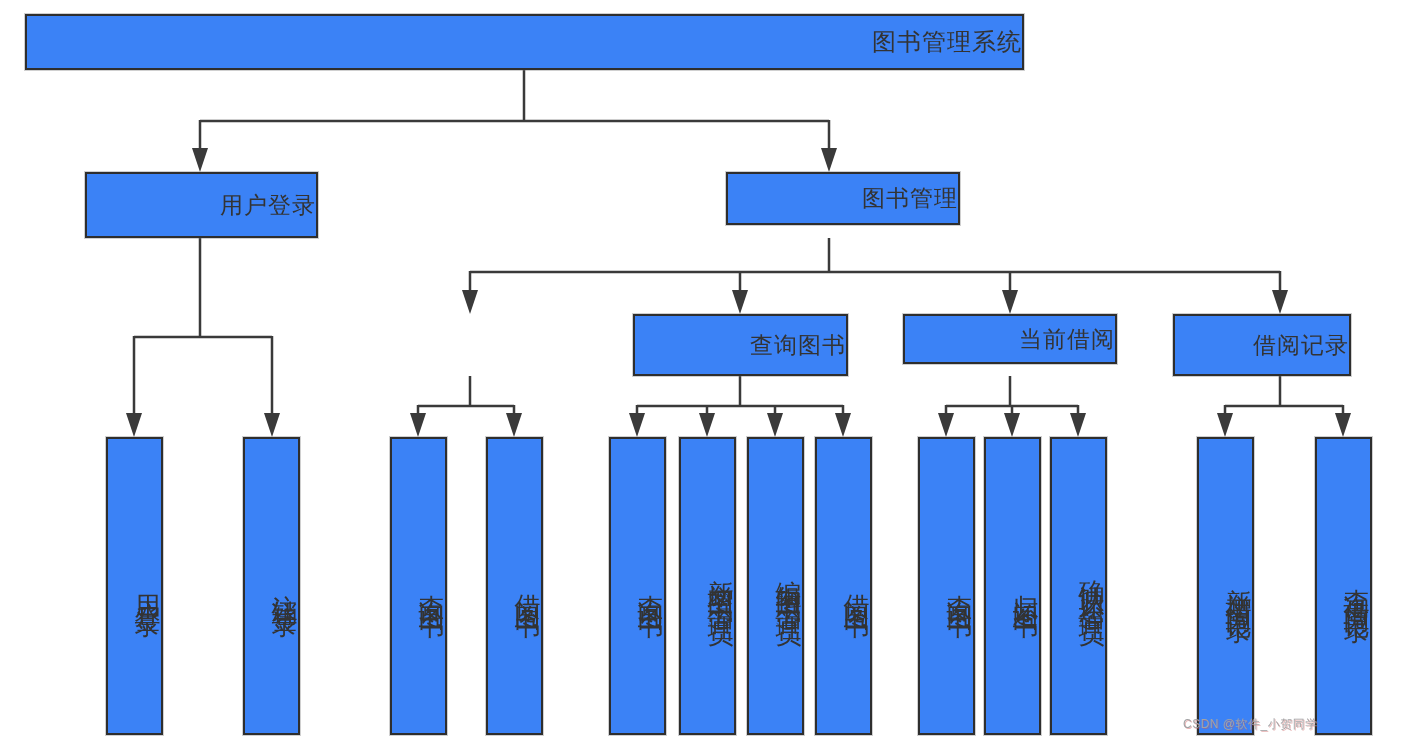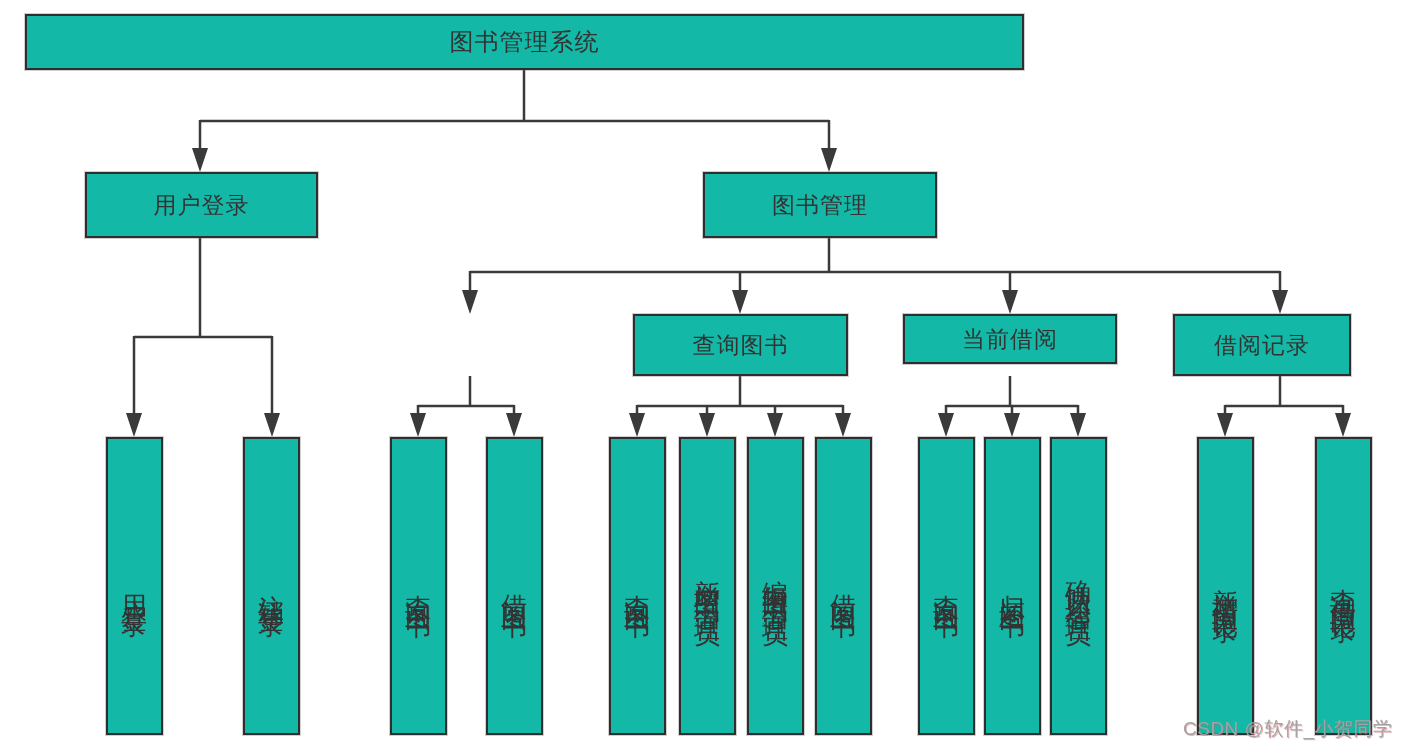--- a/index.html
+++ b/index.html
@@ -7,43 +7,43 @@
     position:relative;
     width:1405px;height:747px;
     background:#ffffff;
     font-family:"Liberation Sans","DejaVu Sans",sans-serif;
     overflow:hidden;
   }
   #connectors{position:absolute;left:0;top:0;z-index:1;}
   .node{
     position:absolute;
     box-sizing:border-box;
-    background:#14b8a6;
+    background:#3b82f6;
     border:2px solid #2e2e2e;
     box-shadow:0 0 0 1px rgba(120,120,120,.35);
-    display:flex;align-items:center;justify-content:center;
+    display:flex;align-items:center;justify-content:flex-end;
     color:#333333;
     z-index:2;
   }
   .node.h span{
     font-size:23px;letter-spacing:1px;white-space:nowrap;
   }
   .node.root span{font-size:24px;}
   .node.v span{
     writing-mode:vertical-rl;
     text-orientation:mixed;
     font-size:26px;
     letter-spacing:6px;
     line-height:1;
   }
   #watermark{
     position:absolute;
     left:1183px;top:716px;
     z-index:10;
-    font-size:19px;
+    font-size:12px;
     letter-spacing:.5px;
     color:#a3a3a5;
     text-shadow:1px 1px 0 rgba(205,90,90,.45);
     white-space:nowrap;
   }
 </style>
 </head>
 <body>
 
 <div id="stage">
@@ -91,21 +91,21 @@
     </g>
   </svg>
 
   <div class="node h root" style="left:25px;top:14px;width:999px;height:56px">
     <span>图书管理系统</span>
   </div>
 
   <div class="node h" style="left:85px;top:172px;width:233px;height:66px">
     <span>用户登录</span>
   </div>
-  <div class="node h" style="left:703px;top:172px;width:234px;height:66px">
+  <div class="node h" style="left:726px;top:172px;width:234px;height:53px">
     <span>图书管理</span>
   </div>
 
   <div class="node h" style="left:633px;top:314px;width:215px;height:62px">
     <span>查询图书</span>
   </div>
   <div class="node h" style="left:903px;top:314px;width:214px;height:50px">
     <span>当前借阅</span>
   </div>
   <div class="node h" style="left:1173px;top:314px;width:178px;height:62px">

